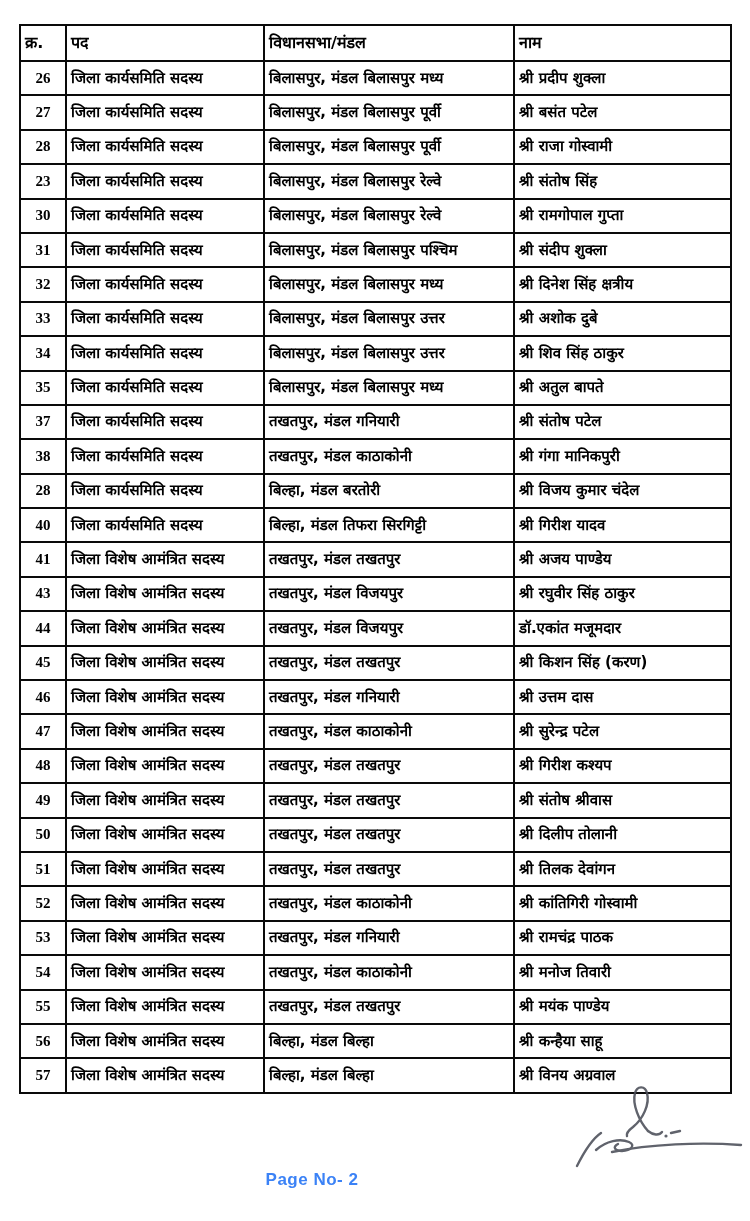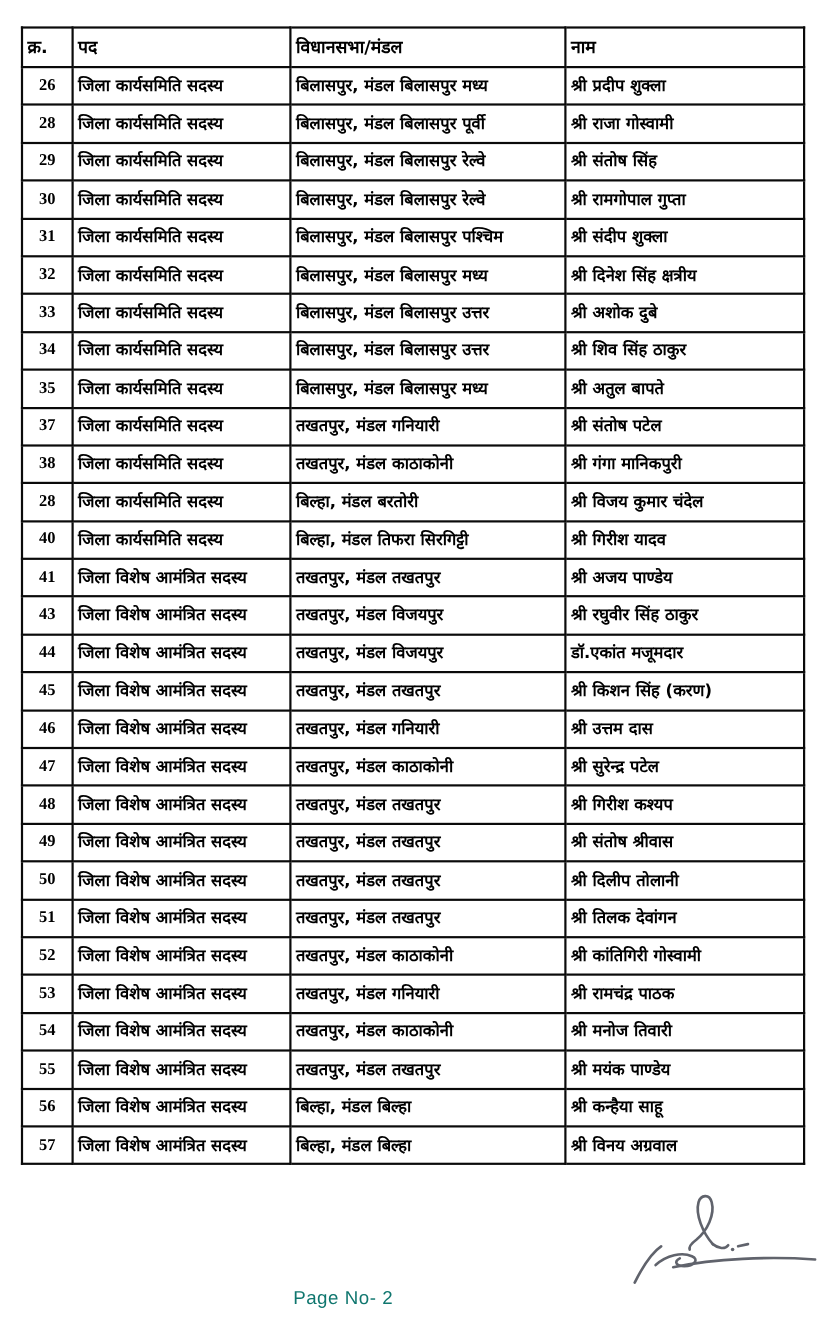--- a/index.html
+++ b/index.html
@@ -59,23 +59,23 @@
   .col-w-post   { width: 198px; }
   .col-w-mandal { width: 250px; }
   .col-w-name   { width: 217px; }
   .footer {
     position: absolute;
     left: 0;
     top: 1170px;
     width: 624px;
     text-align: center;
     font-family: "Liberation Sans", sans-serif;
-    font-weight: normal;
+    font-weight: bold;
     font-size: 17px;
-    color: #0f766e;
+    color: #3b82f6;
     letter-spacing: 0.5px;
   }
   .signature-layer {
     position: absolute;
     inset: 0;
     pointer-events: none;
   }
 </style>
 </head>
 <body>
@@ -98,27 +98,33 @@
       </tr>
     </thead>
     <tbody id="table-body">
         <tr>
     <td class="col-no">26</td>
     <td class="col-post">जिला कार्यसमिति सदस्य</td>
     <td class="col-mandal">बिलासपुर, मंडल बिलासपुर मध्य</td>
     <td class="col-name">श्री प्रदीप शुक्ला</td>
   </tr>
         <tr>
+    <td class="col-no">27</td>
+    <td class="col-post">जिला कार्यसमिति सदस्य</td>
+    <td class="col-mandal">बिलासपुर, मंडल बिलासपुर पूर्वी</td>
+    <td class="col-name">श्री बसंत पटेल</td>
+  </tr>
+        <tr>
     <td class="col-no">28</td>
     <td class="col-post">जिला कार्यसमिति सदस्य</td>
     <td class="col-mandal">बिलासपुर, मंडल बिलासपुर पूर्वी</td>
     <td class="col-name">श्री राजा गोस्वामी</td>
   </tr>
         <tr>
-    <td class="col-no">29</td>
+    <td class="col-no">23</td>
     <td class="col-post">जिला कार्यसमिति सदस्य</td>
     <td class="col-mandal">बिलासपुर, मंडल बिलासपुर रेल्वे</td>
     <td class="col-name">श्री संतोष सिंह</td>
   </tr>
         <tr>
     <td class="col-no">30</td>
     <td class="col-post">जिला कार्यसमिति सदस्य</td>
     <td class="col-mandal">बिलासपुर, मंडल बिलासपुर रेल्वे</td>
     <td class="col-name">श्री रामगोपाल गुप्ता</td>
   </tr>

